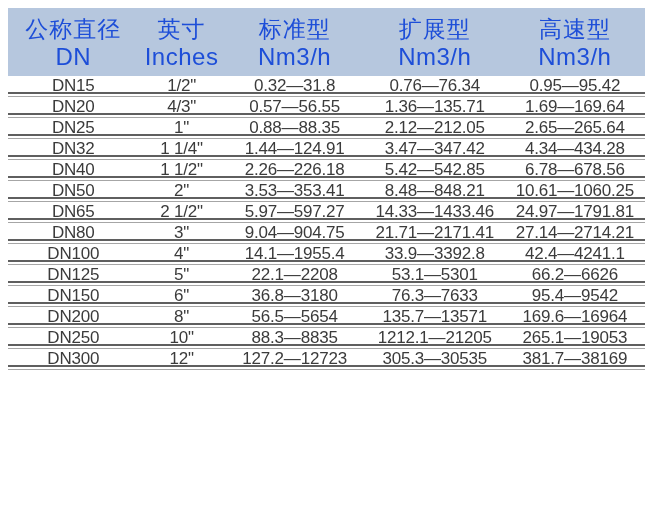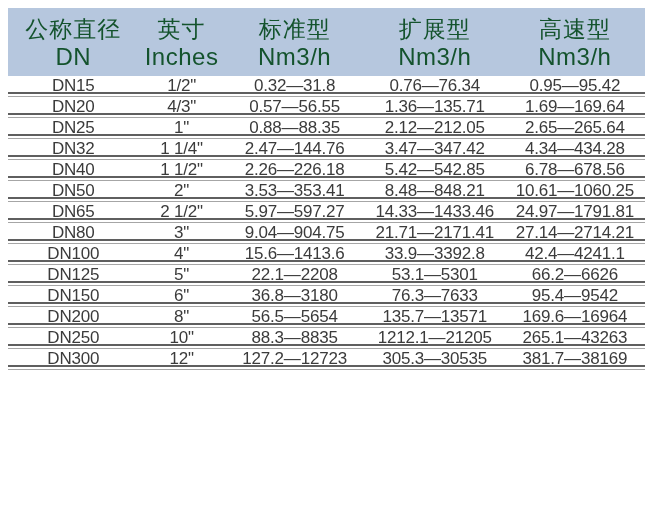--- a/index.html
+++ b/index.html
@@ -17,21 +17,21 @@
   
   .thead {
     display: flex;
     background: #b6c7de;
     height: 68px;
     align-items: center;
   }
   .th {
     display: flex; flex-direction: column;
     align-items: center; justify-content: center;
-    color: #14532d;
+    color: #1d4ed8;
   }
   .th .cn { font-size: 23px; line-height: 30px; letter-spacing: 1px; }
   .th .en { font-size: 24px; line-height: 26px; letter-spacing: 0.5px; }
   
   .tbody { }
   .row {
     display: flex;
     height: 21px;
     align-items: flex-start;
     position: relative;
@@ -108,21 +108,21 @@
       <div class="td c0">DN25</div>
       <div class="td c1">1"</div>
       <div class="td c2">0.88—88.35</div>
       <div class="td c3">2.12—212.05</div>
       <div class="td c4">2.65—265.64</div>
     </div>
 
     <div class="row">
       <div class="td c0">DN32</div>
       <div class="td c1">1 1/4"</div>
-      <div class="td c2">2.47—144.76</div>
+      <div class="td c2">1.44—124.91</div>
       <div class="td c3">3.47—347.42</div>
       <div class="td c4">4.34—434.28</div>
     </div>
 
     <div class="row">
       <div class="td c0">DN40</div>
       <div class="td c1">1 1/2"</div>
       <div class="td c2">2.26—226.18</div>
       <div class="td c3">5.42—542.85</div>
       <div class="td c4">6.78—678.56</div>
@@ -148,21 +148,21 @@
       <div class="td c0">DN80</div>
       <div class="td c1">3"</div>
       <div class="td c2">9.04—904.75</div>
       <div class="td c3">21.71—2171.41</div>
       <div class="td c4">27.14—2714.21</div>
     </div>
 
     <div class="row">
       <div class="td c0">DN100</div>
       <div class="td c1">4"</div>
-      <div class="td c2">15.6—1413.6</div>
+      <div class="td c2">14.1—1955.4</div>
       <div class="td c3">33.9—3392.8</div>
       <div class="td c4">42.4—4241.1</div>
     </div>
 
     <div class="row">
       <div class="td c0">DN125</div>
       <div class="td c1">5"</div>
       <div class="td c2">22.1—2208</div>
       <div class="td c3">53.1—5301</div>
       <div class="td c4">66.2—6626</div>
@@ -182,21 +182,21 @@
       <div class="td c2">56.5—5654</div>
       <div class="td c3">135.7—13571</div>
       <div class="td c4">169.6—16964</div>
     </div>
 
     <div class="row">
       <div class="td c0">DN250</div>
       <div class="td c1">10"</div>
       <div class="td c2">88.3—8835</div>
       <div class="td c3">1212.1—21205</div>
-      <div class="td c4">265.1—43263</div>
+      <div class="td c4">265.1—19053</div>
     </div>
 
     <div class="row">
       <div class="td c0">DN300</div>
       <div class="td c1">12"</div>
       <div class="td c2">127.2—12723</div>
       <div class="td c3">305.3—30535</div>
       <div class="td c4">381.7—38169</div>
     </div>
   </div>

